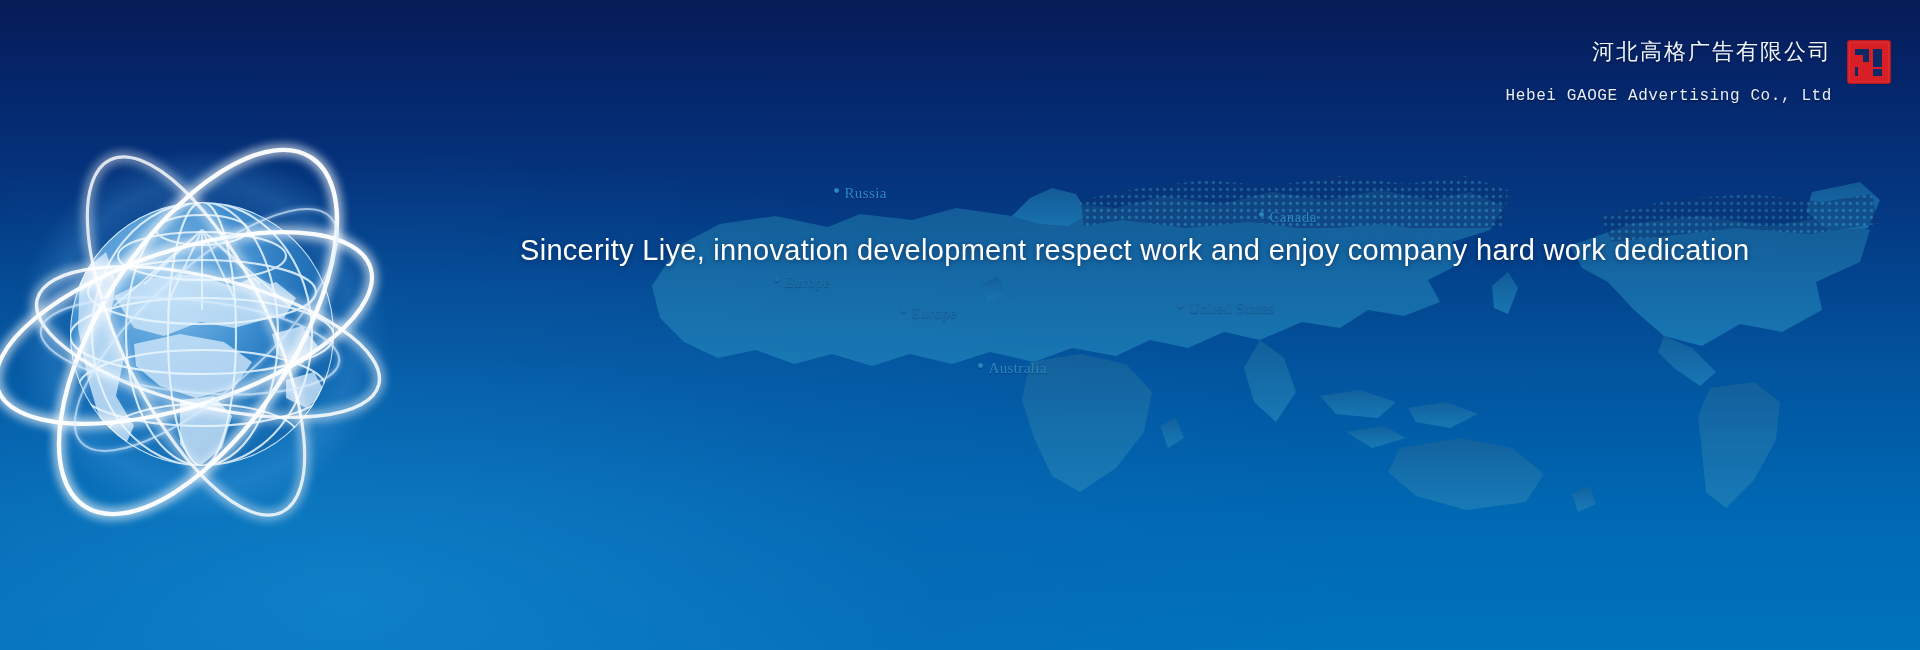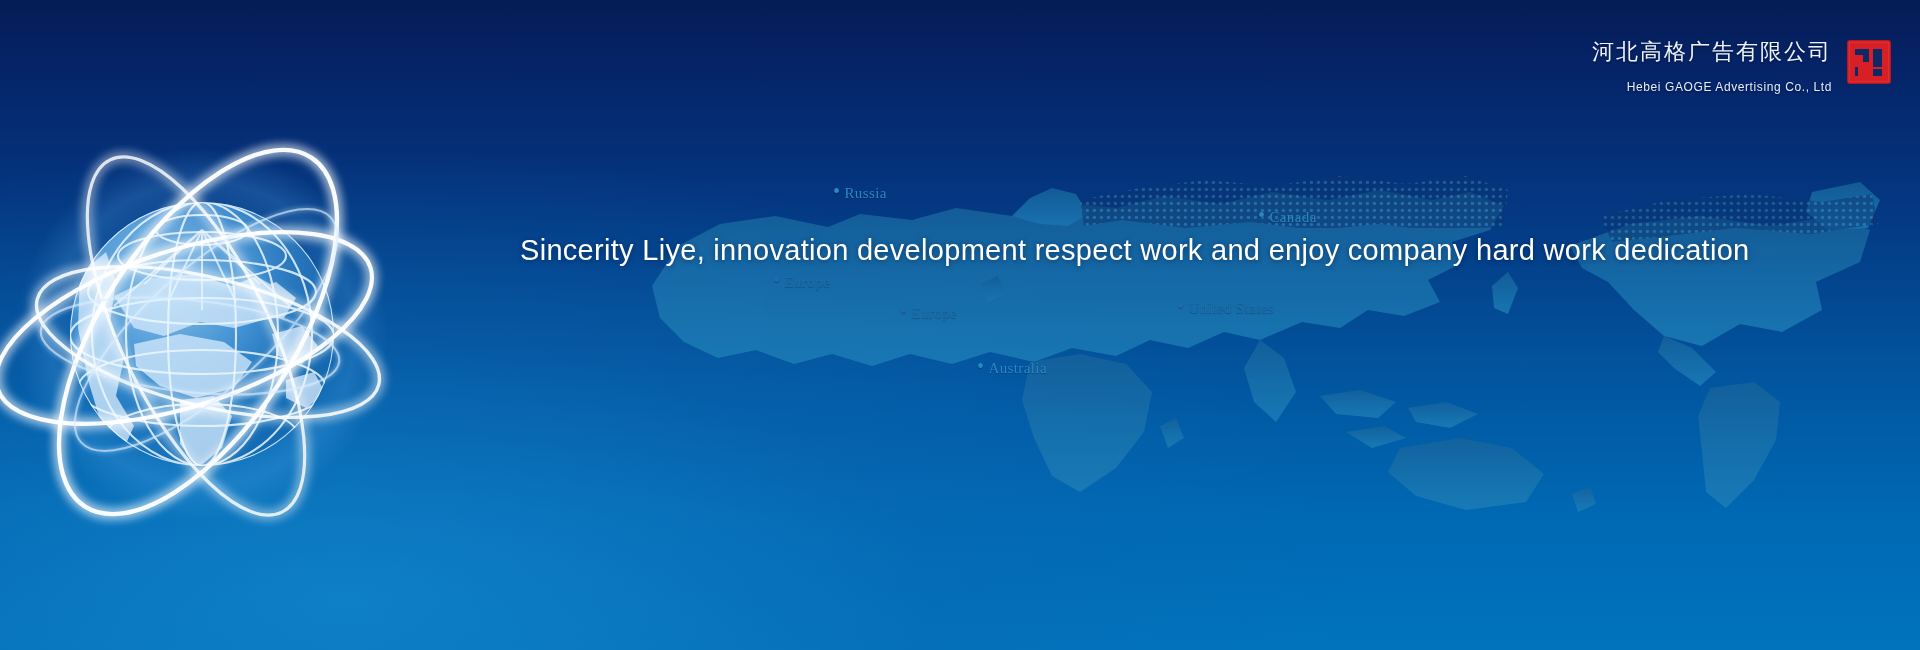--- a/index.html
+++ b/index.html
@@ -74,37 +74,37 @@
     position:absolute;
     right:28px; top:36px;
     display:flex;
     align-items:flex-start;
     gap:14px;
   }
   #company-names {
     display:flex;
     flex-direction:column;
     align-items:flex-end;
-    gap:14px;
+    gap:20px;
     padding-top:2px;
     justify-content:space-between;
   }
   #company-name-cn {
     color:#eef4fb;
     font-family:"Liberation Serif", serif;
     font-size:22px;
     letter-spacing:2px;
     line-height:1.25;
     white-space:nowrap;
     text-shadow:0 1px 2px rgba(0,10,40,.6);
   }
   #company-name-en {
     color:#e6eef8;
-    font-family:Liberation Sans, sans-serif;
-    font-size:12px;
+    font-family:Liberation Mono, monospace;
+    font-size:16px;
     letter-spacing:.6px;
     line-height:1.3;
     white-space:nowrap;
     text-shadow:0 1px 2px rgba(0,10,40,.6);
   }
 
   
   #company-logo {
     width:46px; height:46px;
     flex:0 0 46px;

